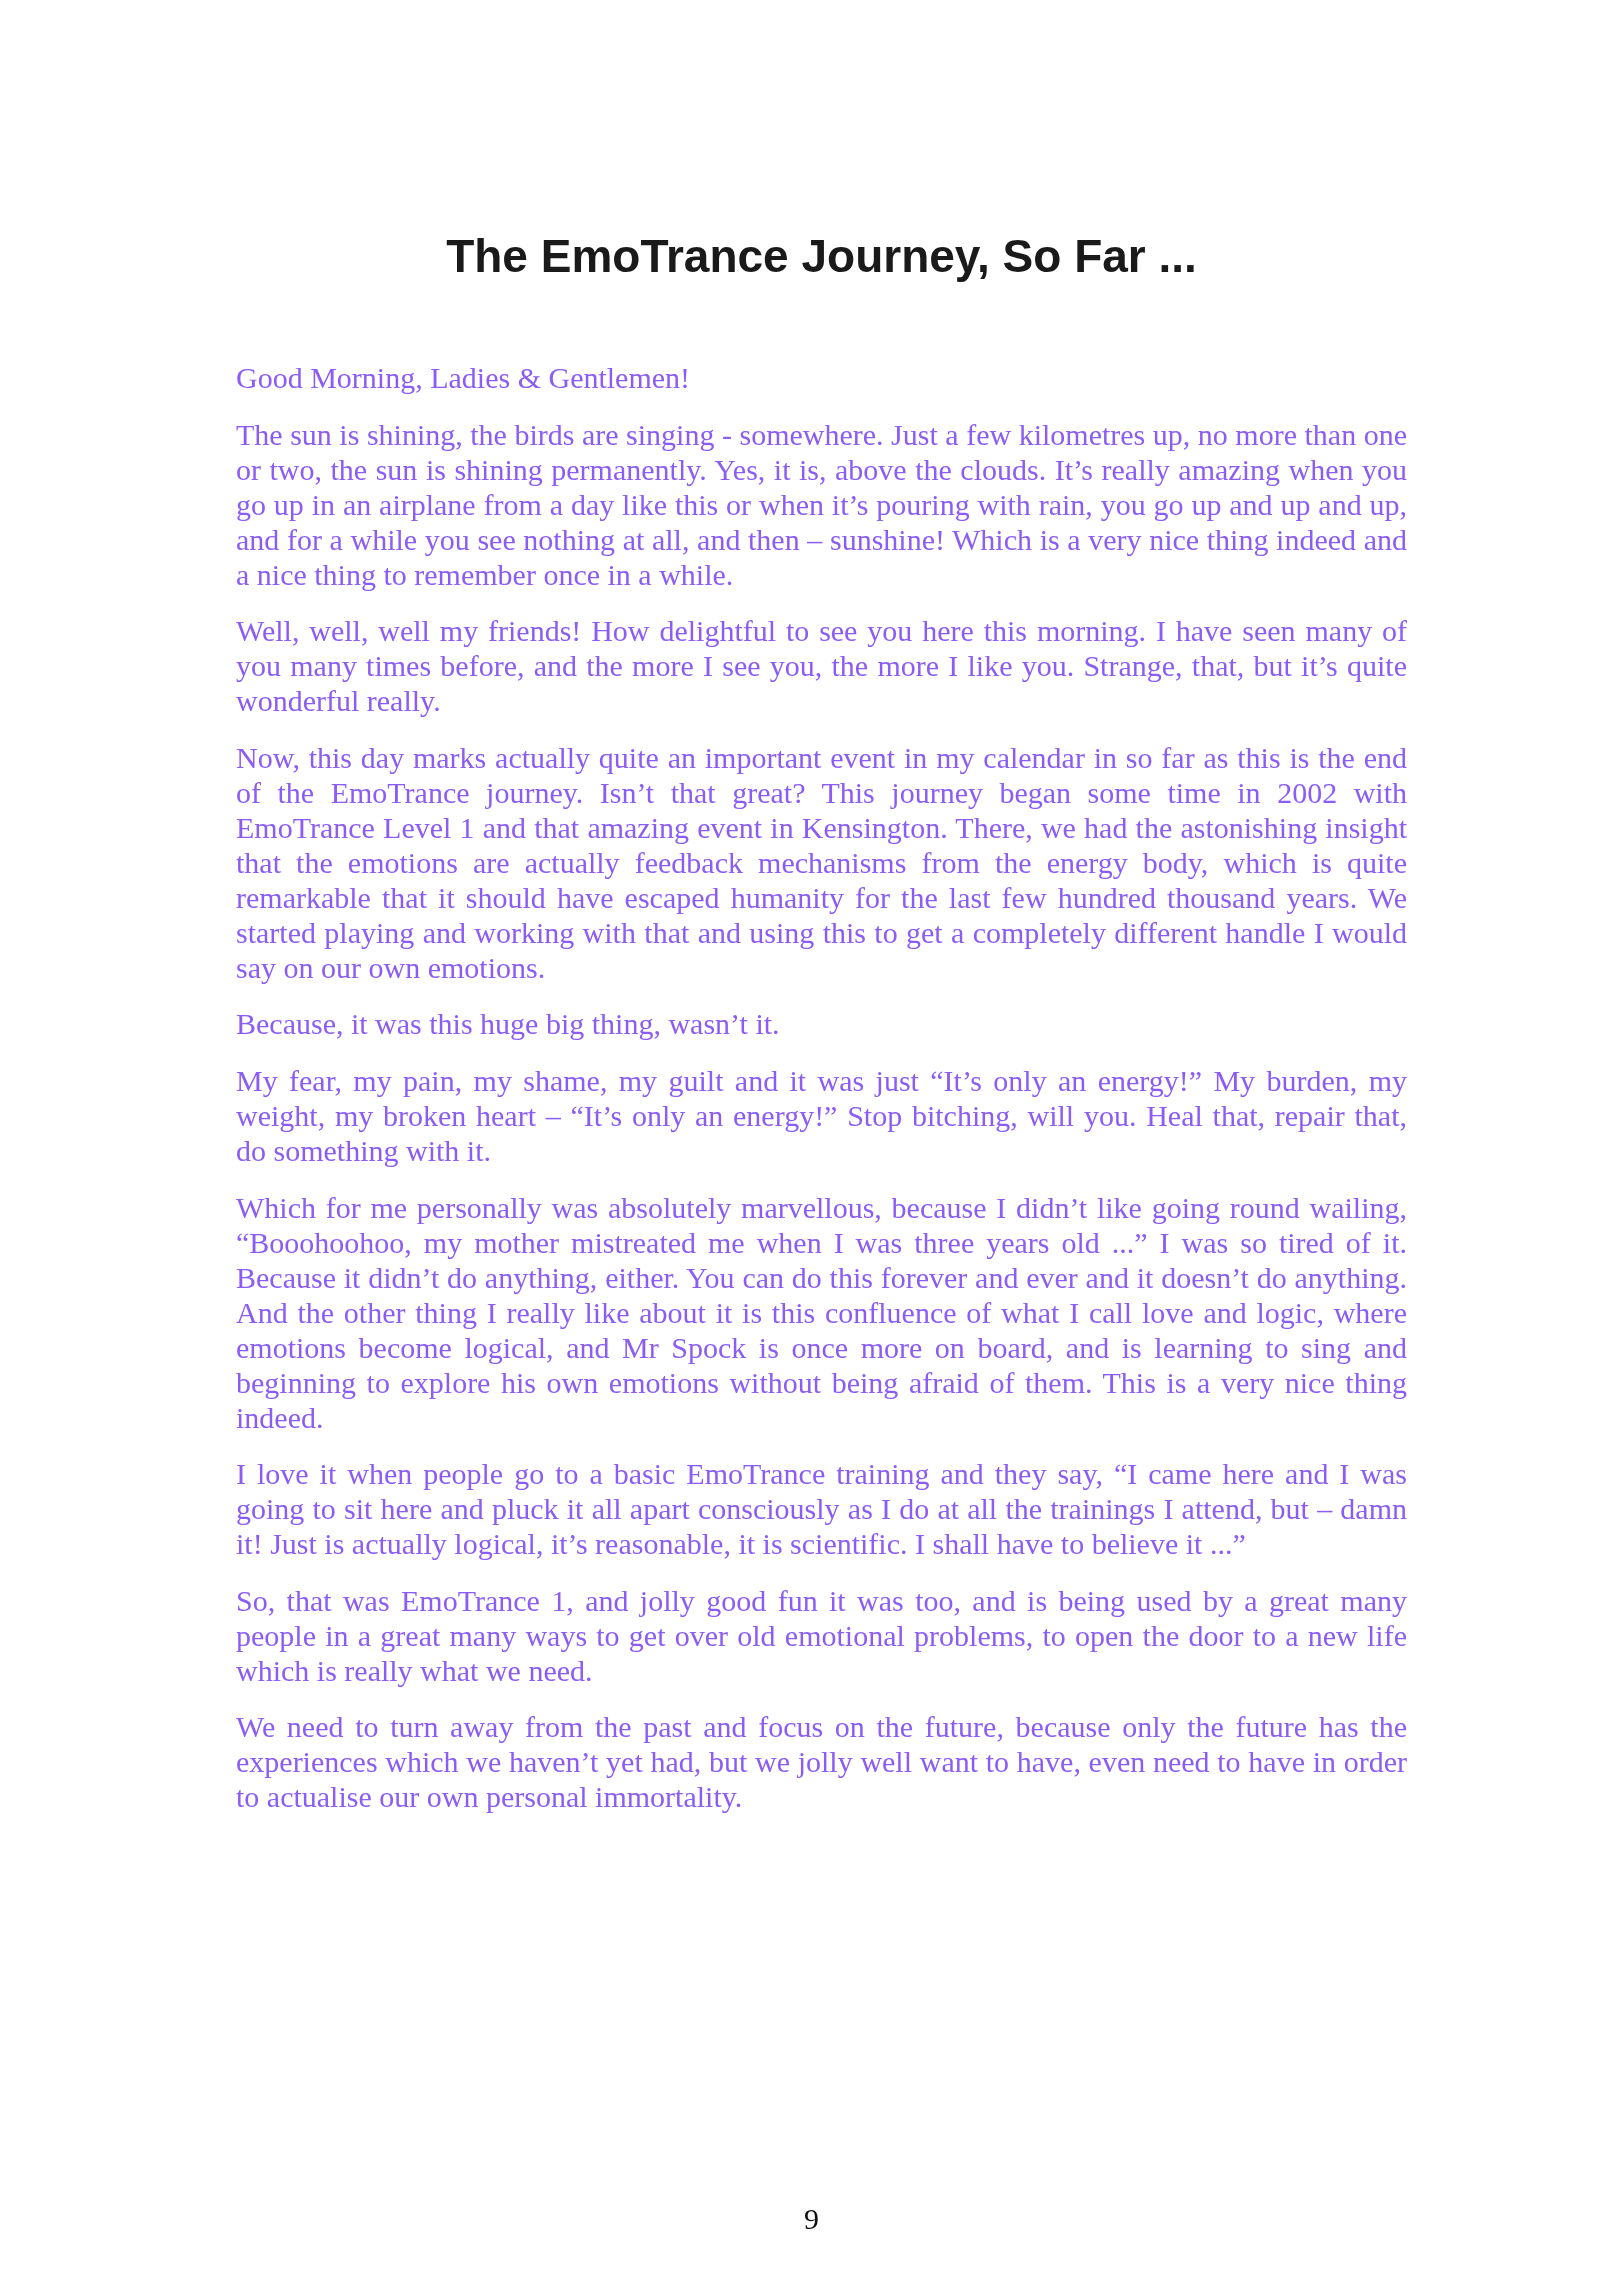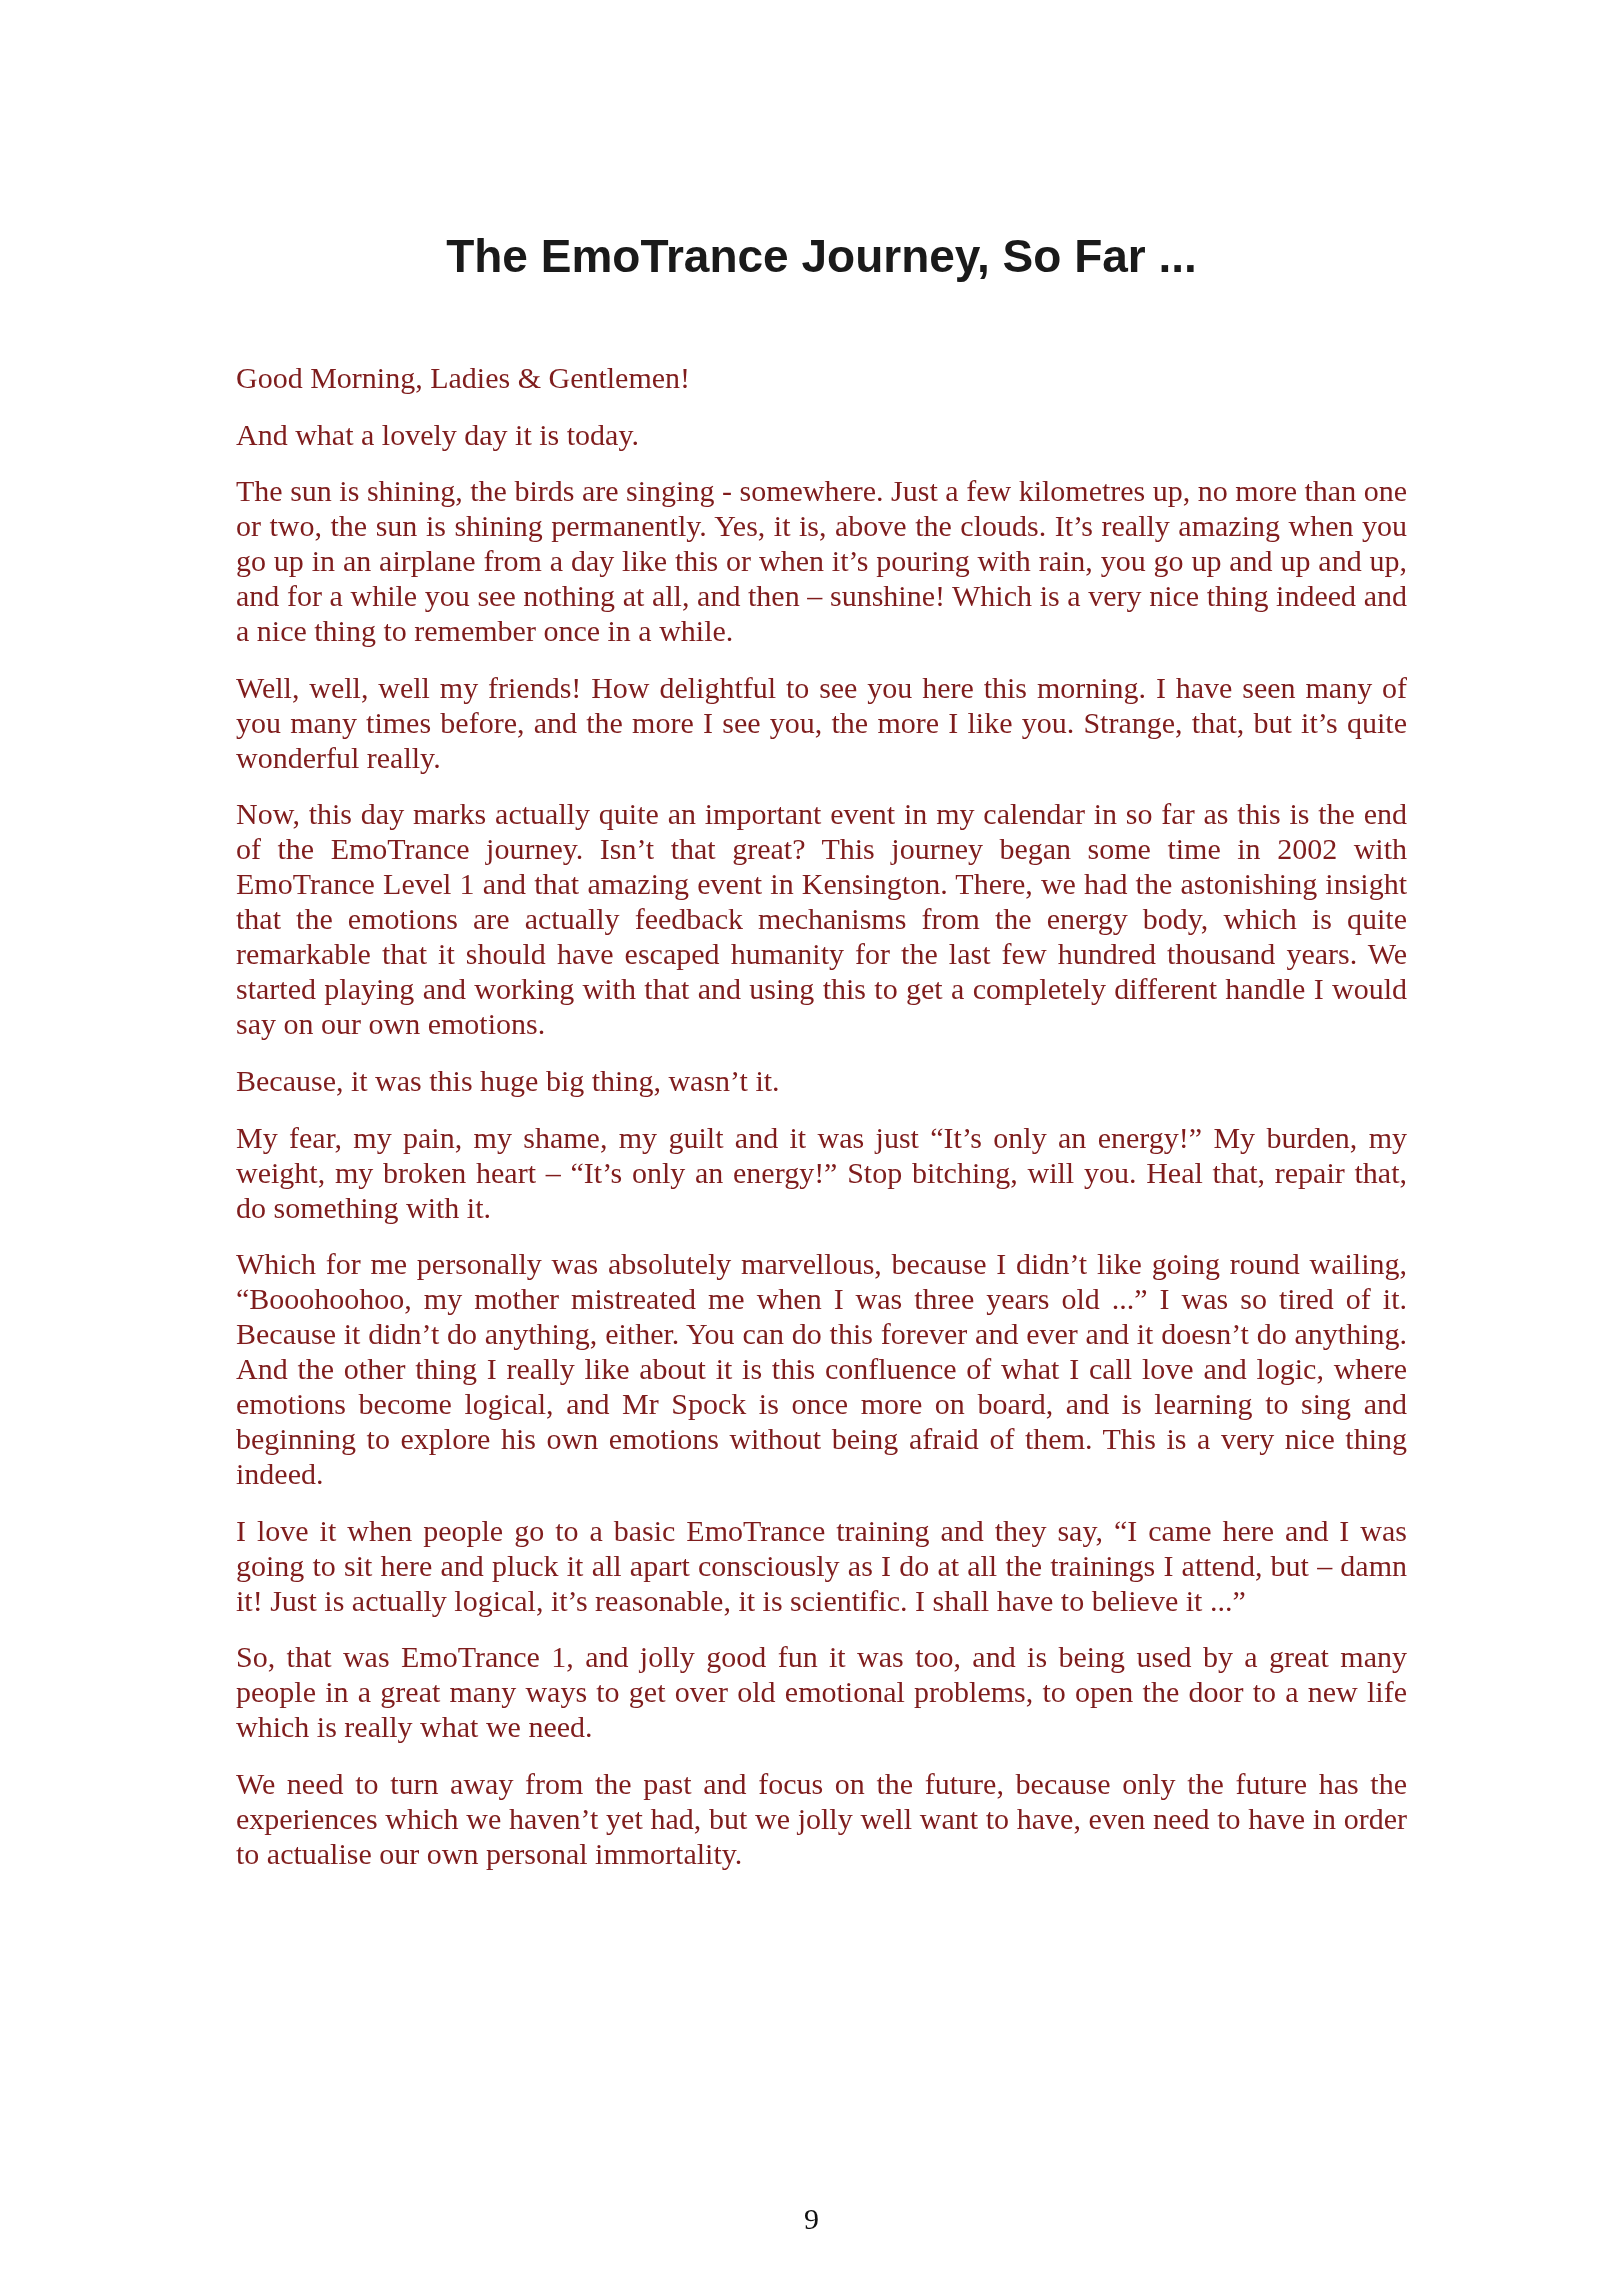--- a/index.html
+++ b/index.html
@@ -33,21 +33,21 @@
     font-size: 46px;
     color: #1a1a1a;
     text-align: center;
     margin: 0 0 77px 0;
     letter-spacing: 0px;
   }
   .para {
     font-family: "Liberation Serif", serif;
     font-size: 30px;
     line-height: 35px;
-    color: #7f1d1d;
+    color: #8b5cf6;
     text-align: justify;
     margin: 0 0 21.6px 0;
   }
   .page-number {
     position: absolute;
     left: 0;
     top: 2202px;
     width: 1623px;
     text-align: center;
     font-family: "Liberation Serif", serif;
@@ -55,21 +55,20 @@
     color: #111111;
   }
 </style>
 </head>
 <body>
 
 <div class="page">
   <div class="content">
     <h1 class="doc-title">The EmoTrance Journey, So Far ...</h1>
     <p class="para">Good Morning, Ladies &amp; Gentlemen!</p>
-    <p class="para">And what a lovely day it is today.</p>
     <p class="para">The sun is shining, the birds are singing - somewhere. Just a few kilometres up, no more than one or two, the sun is shining permanently. Yes, it is, above the clouds. It’s really amazing when you go up in an airplane from a day like this or when it’s pouring with rain, you go up and up and up, and for a while you see nothing at all, and then – sunshine! Which is a very nice thing indeed and a nice thing to remember once in a while.</p>
     <p class="para">Well, well, well my friends! How delightful to see you here this morning. I have seen many of you many times before, and the more I see you, the more I like you. Strange, that, but it’s quite wonderful really.</p>
     <p class="para">Now, this day marks actually quite an important event in my calendar in so far as this is the end of the EmoTrance journey. Isn’t that great? This journey began some time in 2002 with EmoTrance Level 1 and that amazing event in Kensington. There, we had the astonishing insight that the emotions are actually feedback mechanisms from the energy body, which is quite remarkable that it should have escaped humanity for the last few hundred thousand years. We started playing and working with that and using this to get a completely different handle I would say on our own emotions.</p>
     <p class="para">Because, it was this huge big thing, wasn’t it.</p>
     <p class="para">My fear, my pain, my shame, my guilt and it was just “It’s only an energy!” My burden, my weight, my broken heart – “It’s only an energy!” Stop bitching, will you. Heal that, repair that, do something with it.</p>
     <p class="para">Which for me personally was absolutely marvellous, because I didn’t like going round wailing, “Booohoohoo, my mother mistreated me when I was three years old ...” I was so tired of it. Because it didn’t do anything, either. You can do this forever and ever and it doesn’t do anything. And the other thing I really like about it is this confluence of what I call love and logic, where emotions become logical, and Mr Spock is once more on board, and is learning to sing and beginning to explore his own emotions without being afraid of them. This is a very nice thing indeed.</p>
     <p class="para">I love it when people go to a basic EmoTrance training and they say, “I came here and I was going to sit here and pluck it all apart consciously as I do at all the trainings I attend, but – damn it! Just is actually logical, it’s reasonable, it is scientific. I shall have to believe it ...”</p>
     <p class="para">So, that was EmoTrance 1, and jolly good fun it was too, and is being used by a great many people in a great many ways to get over old emotional problems, to open the door to a new life which is really what we need.</p>
     <p class="para">We need to turn away from the past and focus on the future, because only the future has the experiences which we haven’t yet had, but we jolly well want to have, even need to have in order to actualise our own personal immortality.</p>
   </div>

